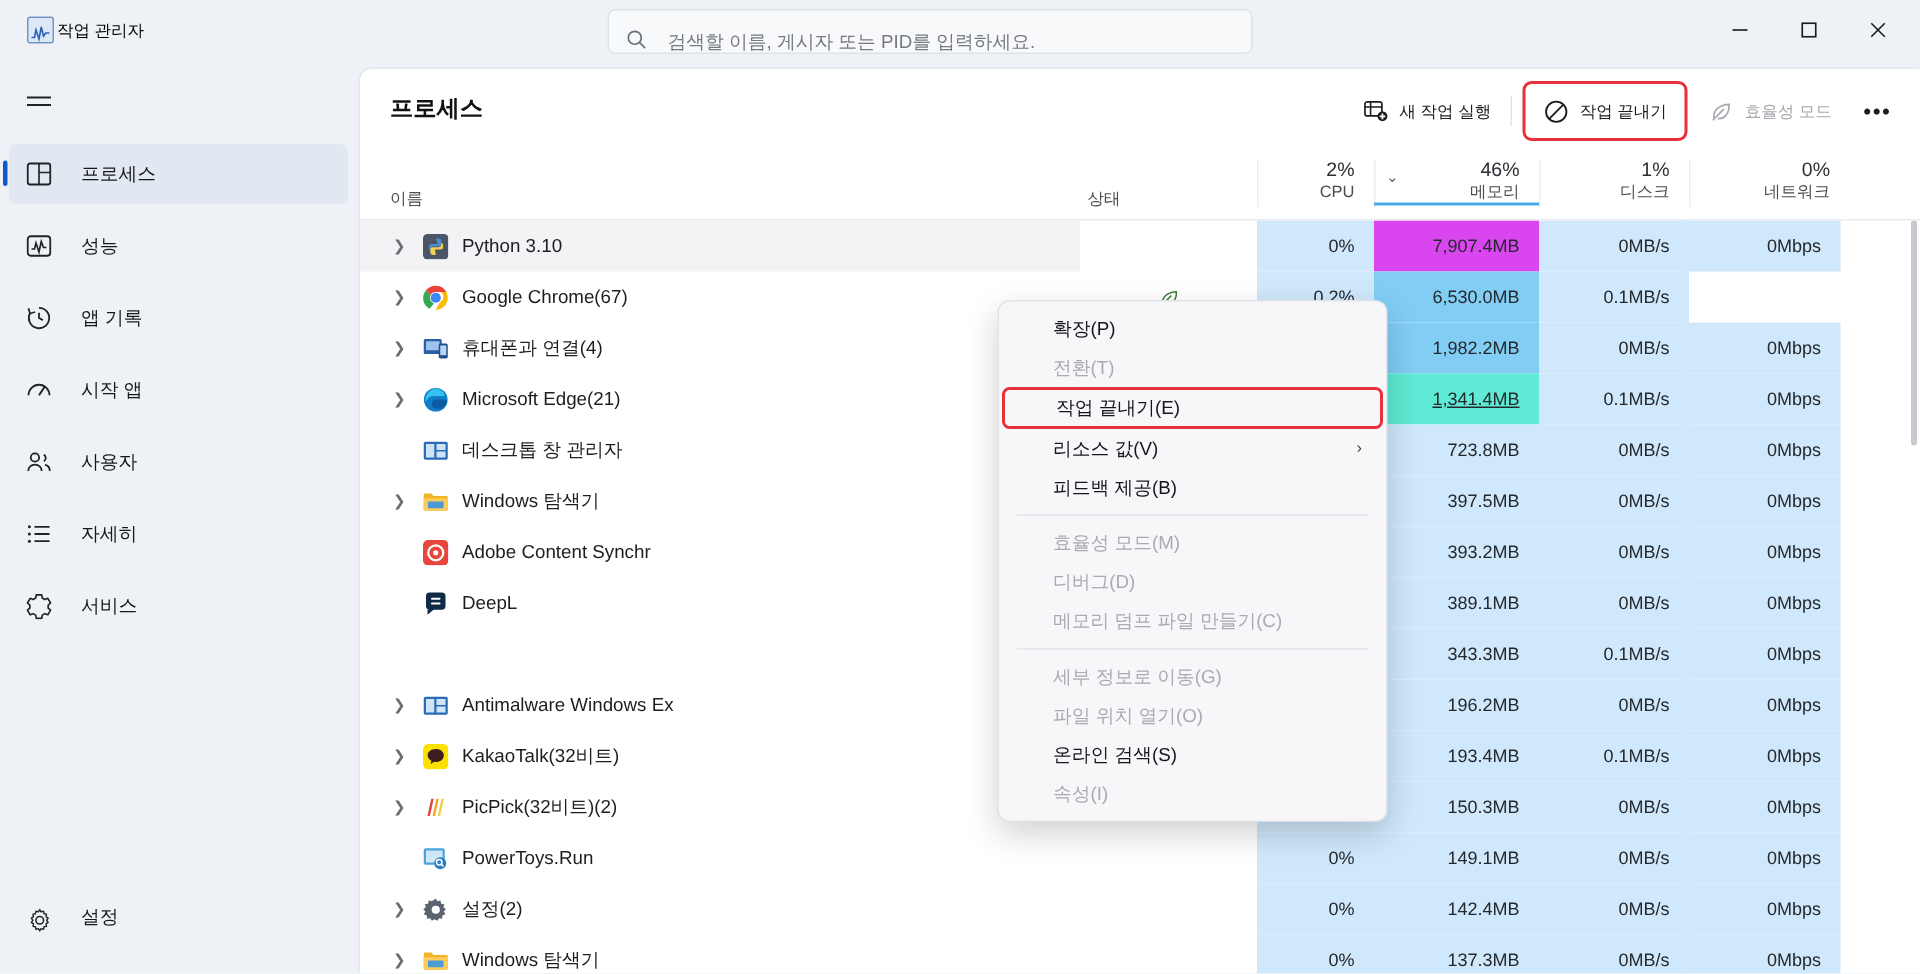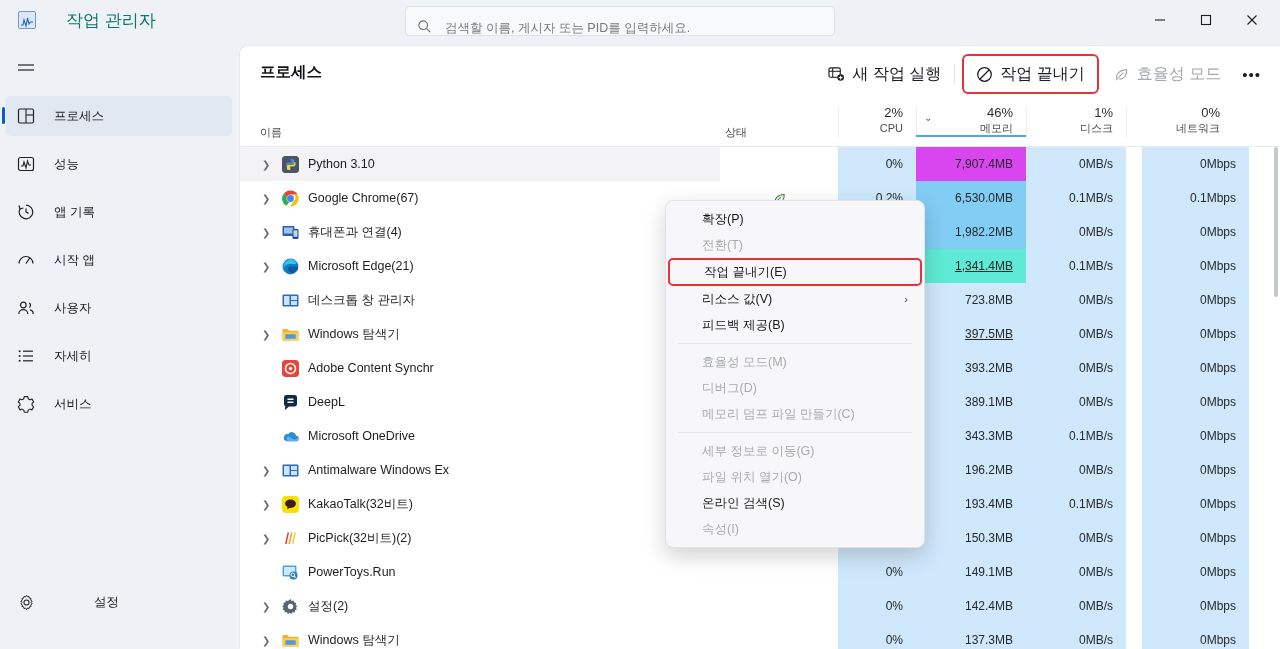--- a/index.html
+++ b/index.html
@@ -24,22 +24,22 @@
   }
   .tb-appicon {
     width: 18px; height: 18px; margin-left: 18px;
     border: 1px solid #7596c4; border-radius: 2px;
     background: #dce8f6;
     display: flex; align-items: flex-end; justify-content: center;
     overflow: hidden;
   }
   .tb-appicon svg { display:block; }
   .tb-title {
-    margin-left: 30px;
-    font-size: 17px; color: #0f766e;
+    margin-left: 2px;
+    font-size: 11px; color: #000000;
   }
   .searchwrap {
     position: absolute; left: 405px; top: 6px;
     width: 430px; height: 30px;
   }
   .searchbox {
     width: 100%; height: 100%;
     background: #f8f9fb;
     border: 1px solid #dfe2e8;
     border-radius: 5px;
@@ -94,24 +94,24 @@
   .navitem.active .bar { display: block; }
   .navicon {
     width: 20px; height: 20px; flex: 0 0 auto;
     color: #1f2227;
     display: flex; align-items: center; justify-content: center;
   }
   .navlabel {
     margin-left: 18px; font-size: 12.5px; color: #16181c;
   }
   .settings-item {
-    position: absolute; left: 6px; bottom: 27px;
+    position: absolute; left: 6px; bottom: 6px;
     width: 226px; height: 40px;
-    display: flex; align-items: center;
-    padding-left: 10px; border-radius: 5px; gap: 40px;
+    display: flex; align-items: flex-start;
+    padding-left: 10px; border-radius: 5px;
   }
 
   
   .content {
     position: absolute; left: 240px; top: 46px;
     width: 1040px; height: 603px;
     background: #ffffff;
     border-top-left-radius: 8px;
     box-shadow: -1px -1px 0 rgba(0,0,0,0.04);
   }
@@ -123,21 +123,21 @@
   .ctitle {
     margin-left: 20px; font-size: 15.5px; font-weight: bold; color: #101114;
   }
   .toolbar {
     position: absolute; right: 8px; top: 8px;
     display: flex; align-items: center;
   }
   .tbtn {
     height: 34px; display: flex; align-items: center;
     padding: 0 10px; border-radius: 5px;
-    font-size: 16px; color: #1b1d21;
+    font-size: 11px; color: #1b1d21;
     white-space: nowrap;
   }
   .tbtn .tbi { width: 17px; height: 17px; margin-right: 7px; display:flex; align-items:center; justify-content:center; }
   .tbtn.disabled { color: #a5a8ad; }
   .endtask-wrap {
     position: relative;
     margin: 0 4px;
     border: 2px solid #e8313a;
     border-radius: 6px;
     padding: 1px 2px;
@@ -214,21 +214,21 @@
     position: absolute; height: 34px;
     display: flex; align-items: center; justify-content: flex-end;
     font-size: 12px; color: #25282d;
     padding-right: 13px;
   }
 
   
   .c-cpu  { left: 598px; width: 78px; }
   .c-mem  { left: 676px; width: 110px; }
   .c-disk { left: 786px; width: 100px; }
-  .c-net  { left: 902px; width: 107px; }
+  .c-net  { left: 880px; width: 107px; }
 
   .scrollbar {
     position: absolute; right: 0; top: 101px;
     width: 8px; height: 548px;
   }
   .scrollthumb {
     position: absolute; right: 2px; top: 0;
     width: 4px; height: 150px; border-radius: 2px;
     background: #c5c8cd;
   }
@@ -539,23 +539,20 @@
           </div>
           <div class="numcell c-cpu" style="background:#cfe8fb;">
             <span>0.2%</span>
           </div>
           <div class="numcell c-mem" style="background:#81cdf4;">
             <span>6,530.0MB</span>
           </div>
           <div class="numcell c-disk" style="background:#cfe8fb;">
             <span>0.1MB/s</span>
           </div>
-          <div class="numcell c-net" style="background:#cfe8fb;">
-            <span>0.1Mbps</span>
-          </div>
         </div>
         <div class="row">
           <div class="namecell">
             <span class="chev">❯</span>
             <span class="picon">
               <svg width="17" height="17" viewBox="0 0 17 17">
                 <rect x="0.5" y="2" width="12" height="10" rx="1" fill="#2b5fa8"></rect>
                 <rect x="2" y="3.5" width="9" height="6" fill="#9fc4ec"></rect>
                 <rect x="10.5" y="5" width="6" height="10" rx="1.2" fill="#1f4e8c"></rect>
                 <rect x="11.5" y="6.3" width="4" height="6.5" fill="#b9d6f2"></rect>
@@ -653,21 +650,21 @@
                 <path d="M0.5 5.5h17v7.8a1 1 0 0 1-1 1H1.5a1 1 0 0 1-1-1Z" fill="#fccd5a"></path>
                 <rect x="3.5" y="7.8" width="11" height="4.7" rx="0.6" fill="#4a9bd6"></rect>
               </svg>
             </span>
             <span class="pname">Windows 탐색기</span>
           </div>
           <div class="statecell"></div>
           <div class="numcell c-cpu" style="background:#cfe8fb;">
             <span>0%</span>
           </div>
-          <div class="numcell c-mem" style="background:#cfe8fb;text-decoration:underline;">
+          <div class="numcell c-mem" style="background:#cfe8fb;">
             <span>397.5MB</span>
           </div>
           <div class="numcell c-disk" style="background:#cfe8fb;">
             <span>0MB/s</span>
           </div>
           <div class="numcell c-net" style="background:#cfe8fb;">
             <span>0Mbps</span>
           </div>
         </div>
         <div class="row">
@@ -713,29 +710,20 @@
             <span>389.1MB</span>
           </div>
           <div class="numcell c-disk" style="background:#cfe8fb;">
             <span>0MB/s</span>
           </div>
           <div class="numcell c-net" style="background:#cfe8fb;">
             <span>0Mbps</span>
           </div>
         </div>
         <div class="row">
-          <div class="namecell">
-            <span class="picon">
-              <svg width="17" height="17" viewBox="0 0 18 13">
-                <path d="M5.2 11.6h9.3a3 3 0 0 0 .4-6 4.4 4.4 0 0 0-8.1-1.7A3.4 3.4 0 0 0 5.2 11.6Z" fill="#2b8cd6"></path>
-                <path d="M5.2 11.6h9.3a3 3 0 0 0 2.6-4.4 4.3 4.3 0 0 1-3.9 2.4c-2 0-3.2-1.2-4.3-2.2-1-.9-2.4-1-3.7-.3Z" fill="#59b4ea"></path>
-              </svg>
-            </span>
-            <span class="pname">Microsoft OneDrive</span>
-          </div>
           <div class="statecell"></div>
           <div class="numcell c-cpu" style="background:#cfe8fb;">
             <span>0%</span>
           </div>
           <div class="numcell c-mem" style="background:#cfe8fb;">
             <span>343.3MB</span>
           </div>
           <div class="numcell c-disk" style="background:#cfe8fb;">
             <span>0.1MB/s</span>
           </div>

